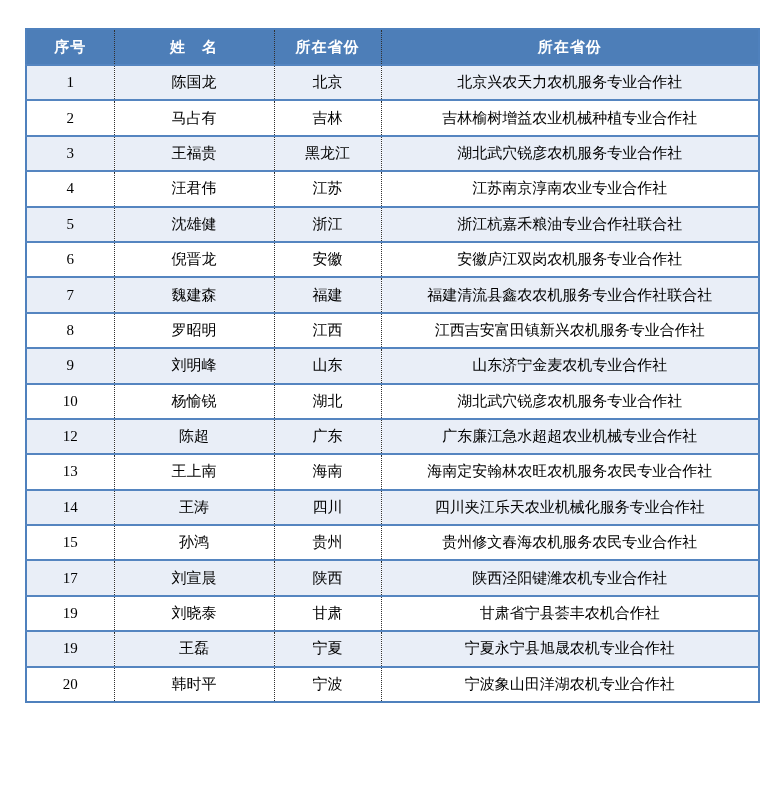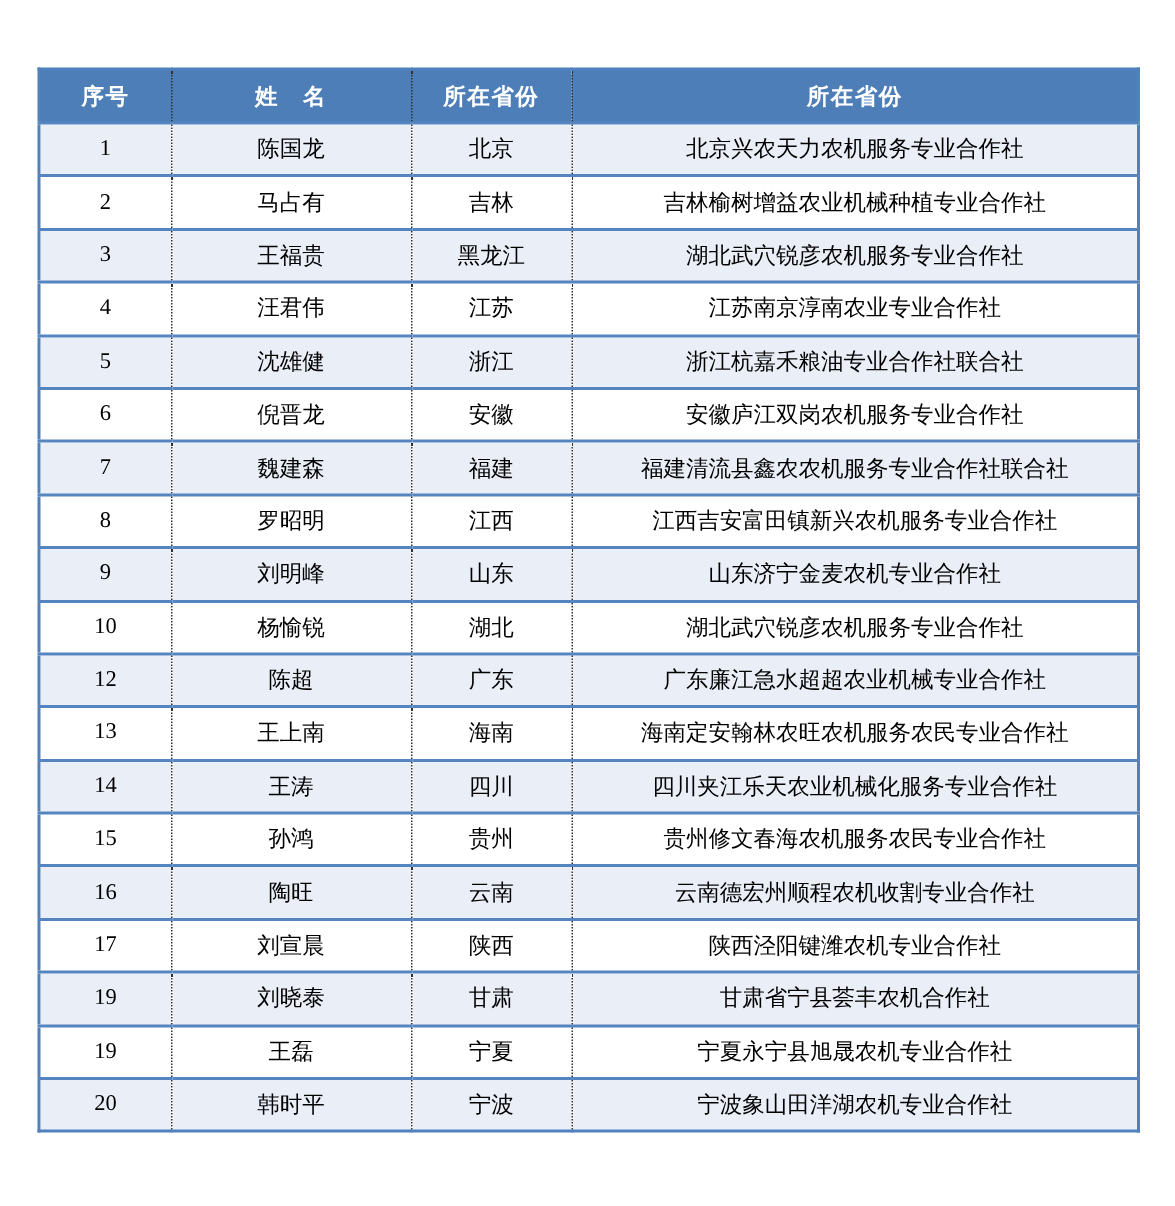--- a/index.html
+++ b/index.html
@@ -6,21 +6,21 @@
     margin: 0;
     padding: 0;
     background: #ffffff;
     width: 783px;
     height: 804px;
     font-family: "Liberation Serif", "DejaVu Serif", serif;
   }
   .table-wrap {
     position: absolute;
     left: 25px;
-    top: 45px;
+    top: 28px;
     border-radius: 24px;
   }
   table.coop-table {
     border-collapse: collapse;
     table-layout: fixed;
     width: 733px;
     border: 2px solid #4f81bd;
   }
   table.coop-table col.c-index    { width: 88px;  }
   table.coop-table col.c-name     { width: 160px; }
@@ -156,26 +156,20 @@
           <td>四川</td>
           <td>四川夹江乐天农业机械化服务专业合作社</td>
         </tr>
         <tr>
           <td>15</td>
           <td>孙鸿</td>
           <td>贵州</td>
           <td>贵州修文春海农机服务农民专业合作社</td>
         </tr>
         <tr>
-          <td>16</td>
-          <td>陶旺</td>
-          <td>云南</td>
-          <td>云南德宏州顺程农机收割专业合作社</td>
-        </tr>
-        <tr>
           <td>17</td>
           <td>刘宣晨</td>
           <td>陕西</td>
           <td>陕西泾阳键潍农机专业合作社</td>
         </tr>
         <tr>
           <td>19</td>
           <td>刘晓泰</td>
           <td>甘肃</td>
           <td>甘肃省宁县荟丰农机合作社</td>

